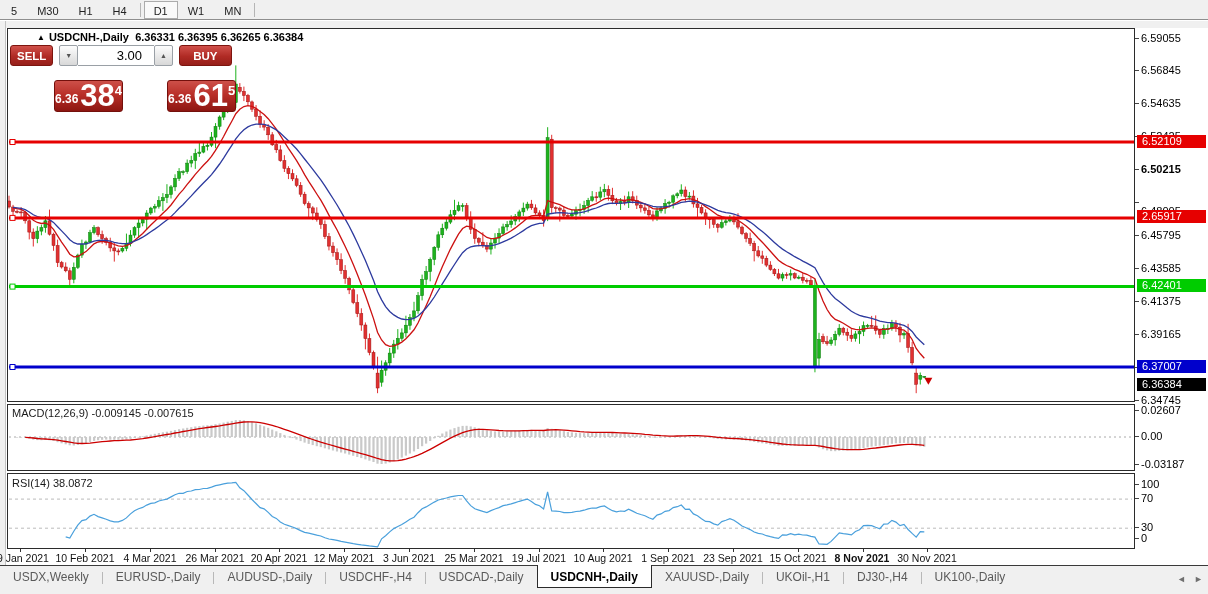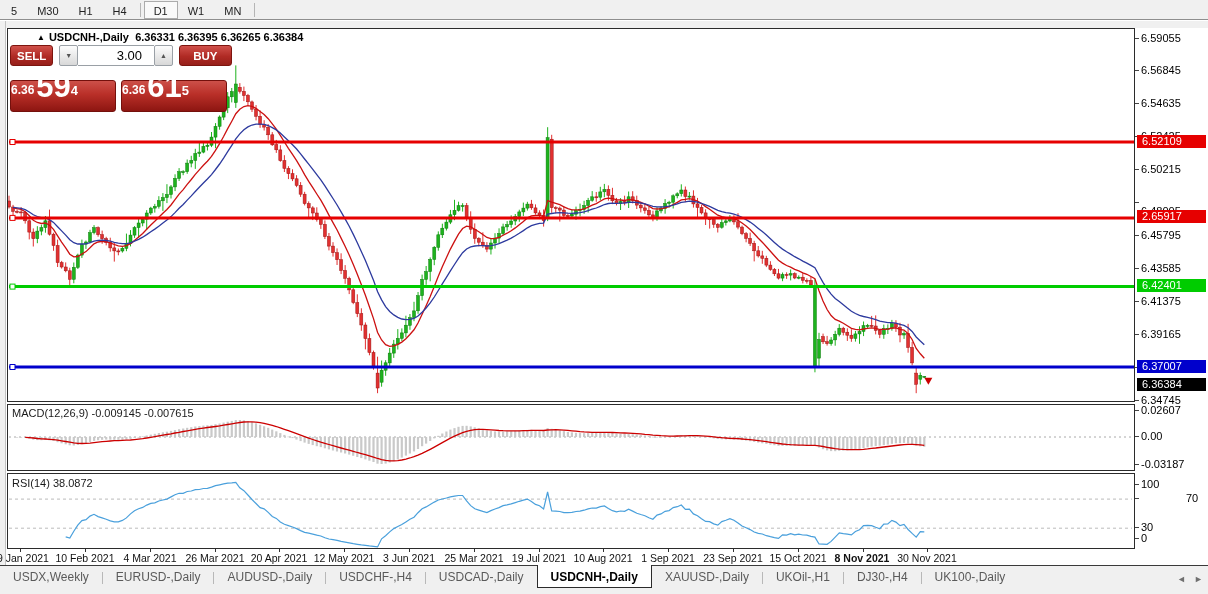--- a/index.html
+++ b/index.html
@@ -64,22 +64,22 @@
             border:1px solid #7d150f; cursor:pointer; }
   .tp-spin { width:19px; height:21px; background:linear-gradient(180deg,#fdfdfd,#d8d8d8);
              border:1px solid #9aa0a6; border-radius:2px; font-size:7px; color:#555;
              text-align:center; line-height:19px; cursor:pointer; }
   .tp-vol { width:76px; height:21px; border:1px solid #9aa0a6; border-left:none; border-right:none;
             font-size:13px; text-align:right; padding-right:12px; color:#000; background:#fff;
             font-family:"Liberation Sans",sans-serif; }
   .tp-row2 { display:flex; margin-top:2px; }
   .tp-quote { width:106px; height:32px; border-radius:3px; border:1px solid #74100c;
               background:linear-gradient(180deg,#cd5049,#b92f28 45%,#8d1611);
-              color:#fff; display:flex; align-items:flex-end; justify-content:flex-start;
-              padding-bottom:10px; cursor:pointer; }
+              color:#fff; display:flex; align-items:flex-end; justify-content:space-between;
+              padding-bottom:1px; cursor:pointer;margin-left:44px; }
   .tp-quote .pre { font-size:12px; font-weight:bold; margin:0 2px 4px 0; }
   .tp-quote .big { font-size:31px; font-weight:bold; line-height:28px; }
   .tp-quote .sup { font-size:13px; font-weight:bold; align-self:flex-start; margin-top:2px; }
   .tp-gap { width:6px; }
 </style>
 </head>
 <body>
 
 <div class="toolbar" id="toolbar">
     <div class="tf-btn">5</div>
@@ -577,21 +577,21 @@
     <div class="tp-gap"></div>
     <div class="tp-spin">▼</div>
     <input class="tp-vol" value="3.00" style="">
     <div class="tp-spin">▲</div>
     <div class="tp-gap"></div>
     <div class="tp-btn" style="width:54px">BUY</div>
   </div>
   <div class="tp-row2">
     <div class="tp-quote">
       <span class="pre">6.36</span>
-      <span class="big">59</span>
+      <span class="big">38</span>
       <span class="sup">4</span>
     </div>
     <div class="tp-gap" style="width:5px"></div>
     <div class="tp-quote">
       <span class="pre">6.36</span>
       <span class="big">61</span>
       <span class="sup">5</span>
     </div>
   </div>
 </div>
@@ -845,21 +845,21 @@
 <div id="price-axis">
     <div class="axis-dash" style="top: 38px;"></div>
     <div class="axis-tick" style="top: 32px;">6.59055</div>
     <div class="axis-dash" style="top: 70px;"></div>
     <div class="axis-tick" style="top: 64px;">6.56845</div>
     <div class="axis-dash" style="top: 103px;"></div>
     <div class="axis-tick" style="top: 97px;">6.54635</div>
     <div class="axis-dash" style="top: 136px;"></div>
     <div class="axis-tick" style="top: 130px;">6.52425</div>
     <div class="axis-dash" style="top: 169px;"></div>
-    <div class="axis-tick" style="top: 163px;">6.50215</div>
+    <div class="axis-tick" style="top: 163px; font-weight: bold;">6.50215</div>
     <div class="axis-dash" style="top: 202px;"></div>
     <div class="axis-tick" style="top: 196px; margin-top: 9px;">6.48005</div>
     <div class="axis-dash" style="top: 235px;"></div>
     <div class="axis-tick" style="top: 229px;">6.45795</div>
     <div class="axis-dash" style="top: 268px;"></div>
     <div class="axis-tick" style="top: 262px;">6.43585</div>
     <div class="axis-dash" style="top: 301px;"></div>
     <div class="axis-tick" style="top: 295px;">6.41375</div>
     <div class="axis-dash" style="top: 334px;"></div>
     <div class="axis-tick" style="top: 328px;">6.39165</div>
@@ -869,21 +869,21 @@
     <div class="axis-tick" style="top: 394px;">6.34745</div>
     <div class="axis-dash" style="top: 410px;"></div>
     <div class="axis-tick" style="top: 404px;">0.02607</div>
     <div class="axis-dash" style="top: 436px;"></div>
     <div class="axis-tick" style="top: 430px;">0.00</div>
     <div class="axis-dash" style="top: 464px;"></div>
     <div class="axis-tick" style="top: 458px;">-0.03187</div>
     <div class="axis-dash" style="top: 484px;"></div>
     <div class="axis-tick" style="top: 478px;">100</div>
     <div class="axis-dash" style="top: 498px;"></div>
-    <div class="axis-tick" style="top: 492px; margin-left: 45px;">70</div>
+    <div class="axis-tick" style="top: 492px;">70</div>
     <div class="axis-dash" style="top: 527px;"></div>
     <div class="axis-tick" style="top: 521px;">30</div>
     <div class="axis-dash" style="top: 538px;"></div>
     <div class="axis-tick" style="top: 532px;">0</div>
     <div class="lvl-label" style="top: 135px; background: rgb(230, 0, 0);">6.52109</div>
     <div class="lvl-label" style="top: 210px; background: rgb(230, 0, 0);">2.65917</div>
     <div class="lvl-label" style="top: 279px; background: rgb(0, 204, 0);">6.42401</div>
     <div class="lvl-label" style="top: 360px; background: rgb(0, 0, 204);">6.37007</div>
     <div class="lvl-label" style="top: 378px; background: rgb(0, 0, 0);">6.36384</div>
   </div>

